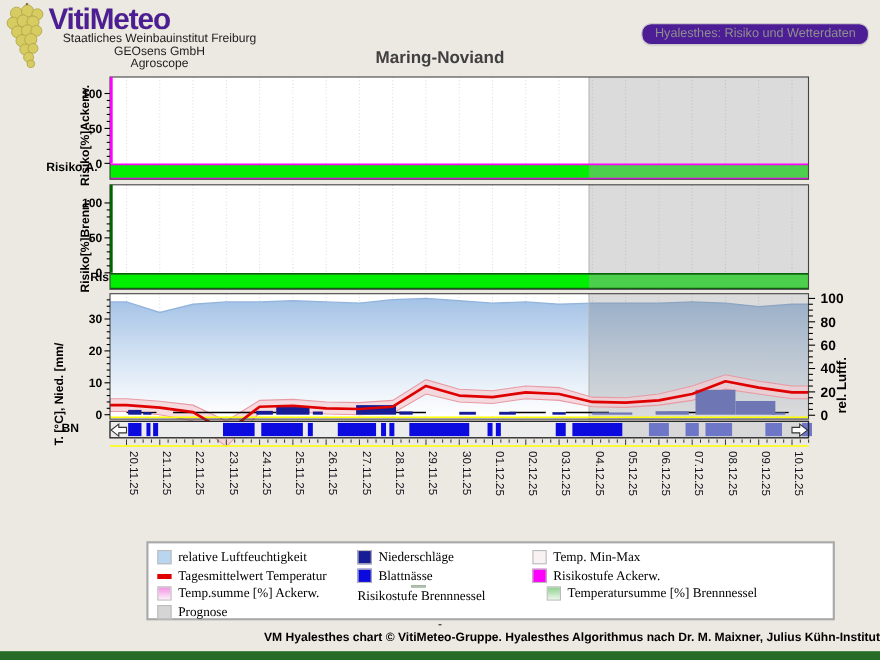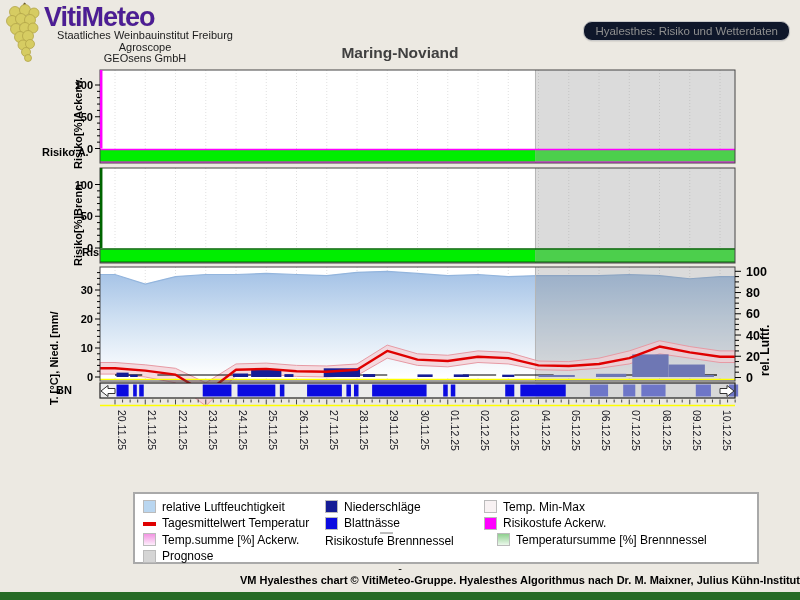--- a/index.html
+++ b/index.html
@@ -2,29 +2,29 @@
 <html><head>
 <meta charset="utf-8">
 <style>
   html,body{margin:0;padding:0;}
   body{font-family:"Liberation Sans",sans-serif;}
   .page{position:relative;width:800px;height:600px;background:#ece9e2;overflow:hidden;}
   .abs{position:absolute;}
   
   .brand{position:absolute;left:44px;top:2px;font-size:27px;font-weight:bold;color:#4c1d95;letter-spacing:-1px;text-shadow:0 0 1px #d9e3b0;}
   .orgs{position:absolute;left:30px;top:30px;width:230px;text-align:center;font-size:11px;color:#1c1c1c;line-height:11.5px;}
-  .top-btn{position:absolute;right:10px;top:21px;background:#0f172a;border:1px solid #c9c9c9;border-radius:9px;padding:3px 11px;font-size:11.5px;color:#8f8f8f;box-shadow:0 1px 1px rgba(0,0,0,0.08);cursor:pointer;}
+  .top-btn{position:absolute;right:10px;top:21px;background:#4c1d95;border:1px solid #c9c9c9;border-radius:9px;padding:3px 11px;font-size:11.5px;color:#8f8f8f;box-shadow:0 1px 1px rgba(0,0,0,0.08);cursor:pointer;}
   .title{position:absolute;left:0;top:44px;width:100%;text-align:center;font-size:15.5px;font-weight:bold;color:#404040;}
   
   .phead{position:absolute;font-size:12.5px;font-weight:bold;color:#000;}
   .vlabel{position:absolute;white-space:nowrap;transform:rotate(-90deg);transform-origin:left bottom;font-size:11px;font-weight:bold;color:#000;}
   .hlabel{position:absolute;font-size:11px;font-weight:bold;color:#000;white-space:nowrap;}
   
   .legend{position:absolute;left:133px;top:492px;width:622px;height:68px;background:#fff;border:2px solid #a9a9a9;}
-  .leg-item{position:absolute;display:flex;align-items:center;height:15px;}
+  .leg-item{position:absolute;display:flex;align-items:center;height:15px;font-family:Liberation Serif, serif;}
   .sw{display:inline-block;width:13px;height:13px;margin-right:6px;border:1px solid #bbb;box-sizing:border-box;}
   .sw-humidity{background:#b9d6f0;}
   .sw-templine{border:none;background:linear-gradient(to bottom,transparent 5px,#df0000 5px,#df0000 9px,transparent 9px);}
   .sw-tempsum-ackerw{background:linear-gradient(to bottom,#f294e2,#fdeefb);}
   .sw-prognose{background:#d5d5d5;}
   .sw-niederschlag{background:#151c96;}
   .sw-blattnaesse{background:#0b0be0;}
   .sw-risiko-brennnessel{background:#0f8b0f;}
   .sw-temp-minmax{background:#f8f2f3;}
   .sw-risiko-ackerw{background:#ff00ff;}
@@ -57,22 +57,22 @@
         <circle cx="24" cy="34" r="5.5"></circle>
       <circle cx="19" cy="43" r="5"></circle>
         <circle cx="26" cy="42" r="4.5"></circle>
       <circle cx="22" cy="50" r="4.5"></circle>
         <circle cx="24" cy="56" r="3.5"></circle>
     </g>
   </svg>
   <div class="brand">VitiMeteo</div>
   <div class="orgs">
     <div>Staatliches Weinbauinstitut Freiburg</div>
+    <div>GEOsens GmbH</div>
     <div>Agroscope</div>
-    <div>GEOsens GmbH</div>
   </div>
   <div class="top-btn">Hyalesthes: Risiko und Wetterdaten</div>
   <div class="title">Maring-Noviand</div>
 
   <div class="phead" style="left:110px;top:76px;">Ackerwinde: Aktuelles Risiko:0,00%</div>
   <div class="phead" style="left:110px;top:174px;">Brennnessel: Aktuelles Risiko:0,00%</div>
 
   <div class="vlabel" style="left:84px;top:157px;">Risiko[%]Ackerw.</div>
   <div class="vlabel" style="left:84px;top:254px;">Risiko[%]Brenn.</div>
   <div class="vlabel" style="left:60px;top:393px;">T. [°C], Nied. [mm/</div>

